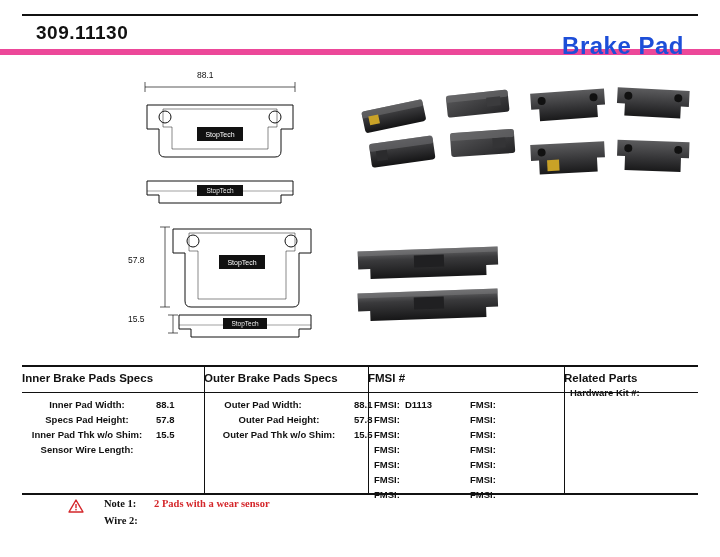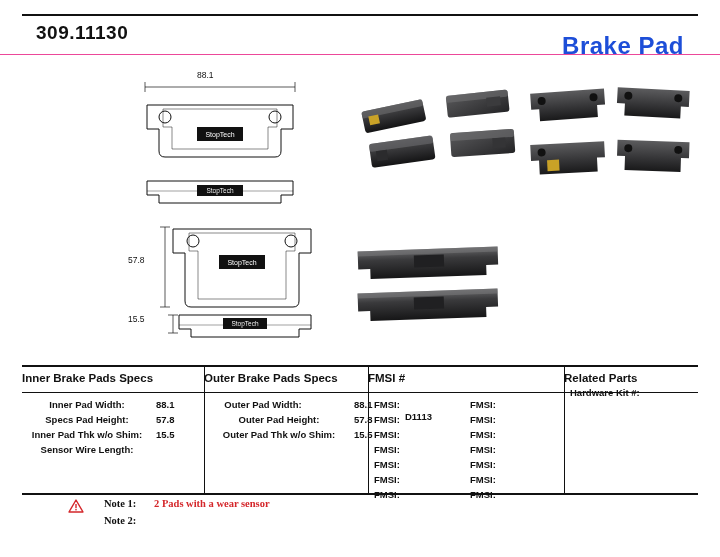--- a/index.html
+++ b/index.html
@@ -8,21 +8,21 @@
     background:#ffffff;
     font-family:"Liberation Sans", sans-serif;
     color:#1a1a1a;
     overflow:hidden;
   }
   .page{position:relative;width:720px;height:557px;}
 
   
   .header{
     position:absolute;left:0;top:0;width:720px;height:55px;
-    border-bottom:1px solid #ec4899;
+    border-bottom:6px solid #ec4899;
     box-sizing:border-box;
   }
   .header-rule-top{
     position:absolute;left:22px;top:14px;width:676px;height:2px;background:#111;
   }
   .part-number{
     position:absolute;left:36px;top:22px;
     font-size:19px;font-weight:bold;letter-spacing:.5px;color:#111;
   }
   .header-title{
@@ -257,21 +257,21 @@
     <div class="cell l" style="left:134px;top:77px;width:44px;"></div>
 
     <div class="cell r" style="left:170px;top:32px;width:142px;">Outer Pad Width:</div>
     <div class="cell l" style="left:332px;top:32px;width:40px;">88.1</div>
     <div class="cell r" style="left:186px;top:47px;width:142px;">Outer Pad Height:</div>
     <div class="cell l" style="left:332px;top:47px;width:40px;">57.8</div>
     <div class="cell r" style="left:186px;top:62px;width:142px;">Outer Pad Thk w/o Shim:</div>
     <div class="cell l" style="left:332px;top:62px;width:40px;">15.5</div>
 
     <div class="cell l" style="left:352px;top:32px;">FMSI:</div>
-    <div class="cell l" style="left:383px;top:44px;">D1113</div>
+    <div class="cell l" style="left:383px;top:32px;">D1113</div>
     <div class="cell l" style="left:352px;top:47px;">FMSI:</div>
     <div class="cell l" style="left:352px;top:62px;">FMSI:</div>
     <div class="cell l" style="left:352px;top:77px;">FMSI:</div>
     <div class="cell l" style="left:352px;top:92px;">FMSI:</div>
     <div class="cell l" style="left:352px;top:107px;">FMSI:</div>
     <div class="cell l" style="left:352px;top:122px;">FMSI:</div>
 
     <div class="cell l" style="left:448px;top:32px;">FMSI:</div>
     <div class="cell l" style="left:448px;top:47px;">FMSI:</div>
     <div class="cell l" style="left:448px;top:62px;">FMSI:</div>
@@ -288,18 +288,18 @@
     <div class="note-row">
       <svg class="warn-icon" width="16" height="14" viewBox="0 0 16 14">
         <path d="M8,1 L15,13 L1,13 Z" fill="none" stroke="#d4262a" stroke-width="1.4" stroke-linejoin="round"></path>
         <rect x="7.3" y="5" width="1.4" height="4.2" fill="#d4262a"></rect>
         <rect x="7.3" y="10" width="1.4" height="1.4" fill="#d4262a"></rect>
       </svg>
       <div class="note-label">Note 1:</div>
       <div class="note-text">2 Pads with a wear sensor</div>
     </div>
     <div class="note-row">
-      <div class="note-label">Note 2:</div>
+      <div class="note-label">Wire 2:</div>
       <div class="note-text"></div>
     </div>
   </div>
 
 </div>
 
 </body></html>

